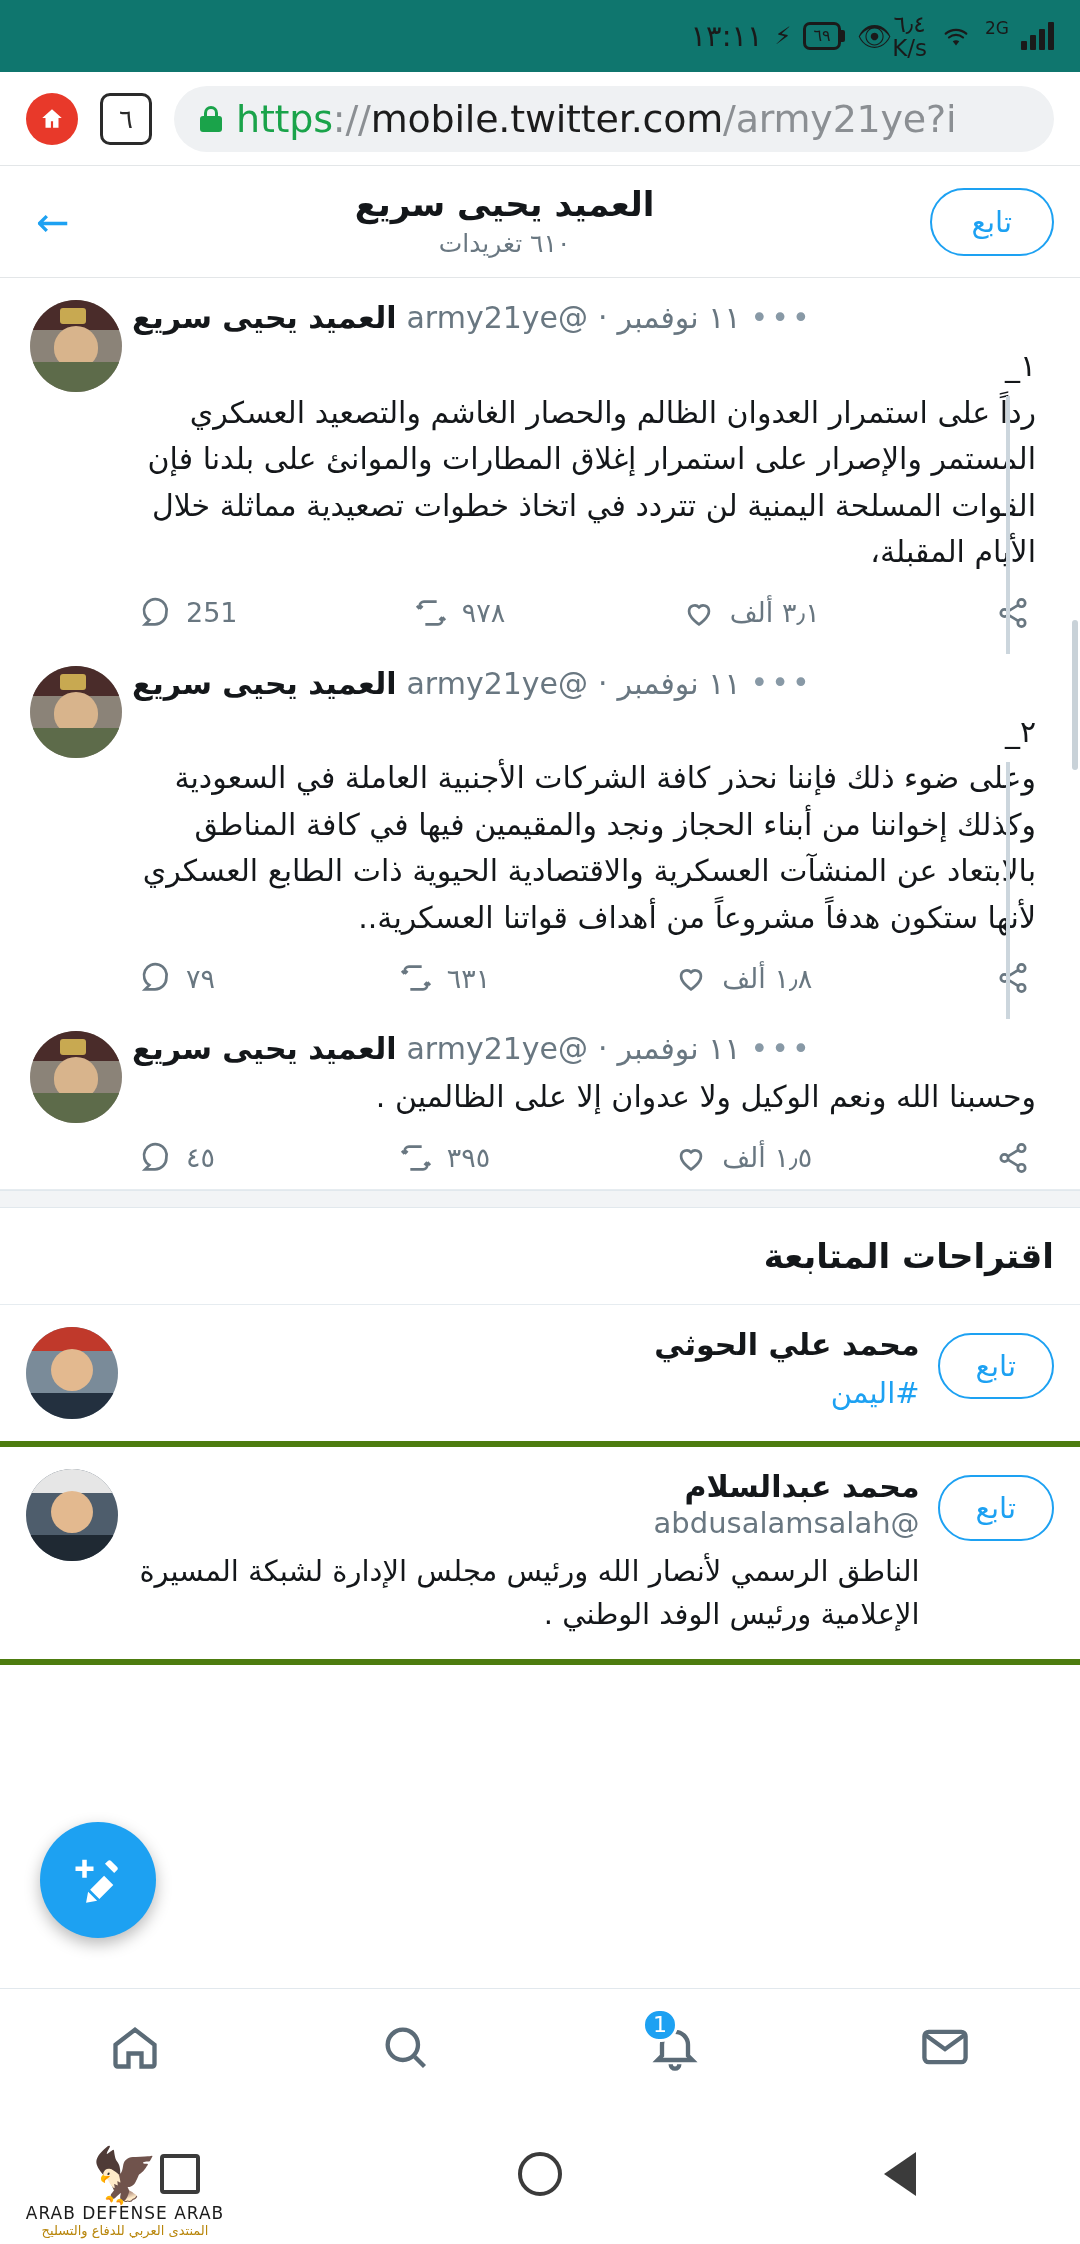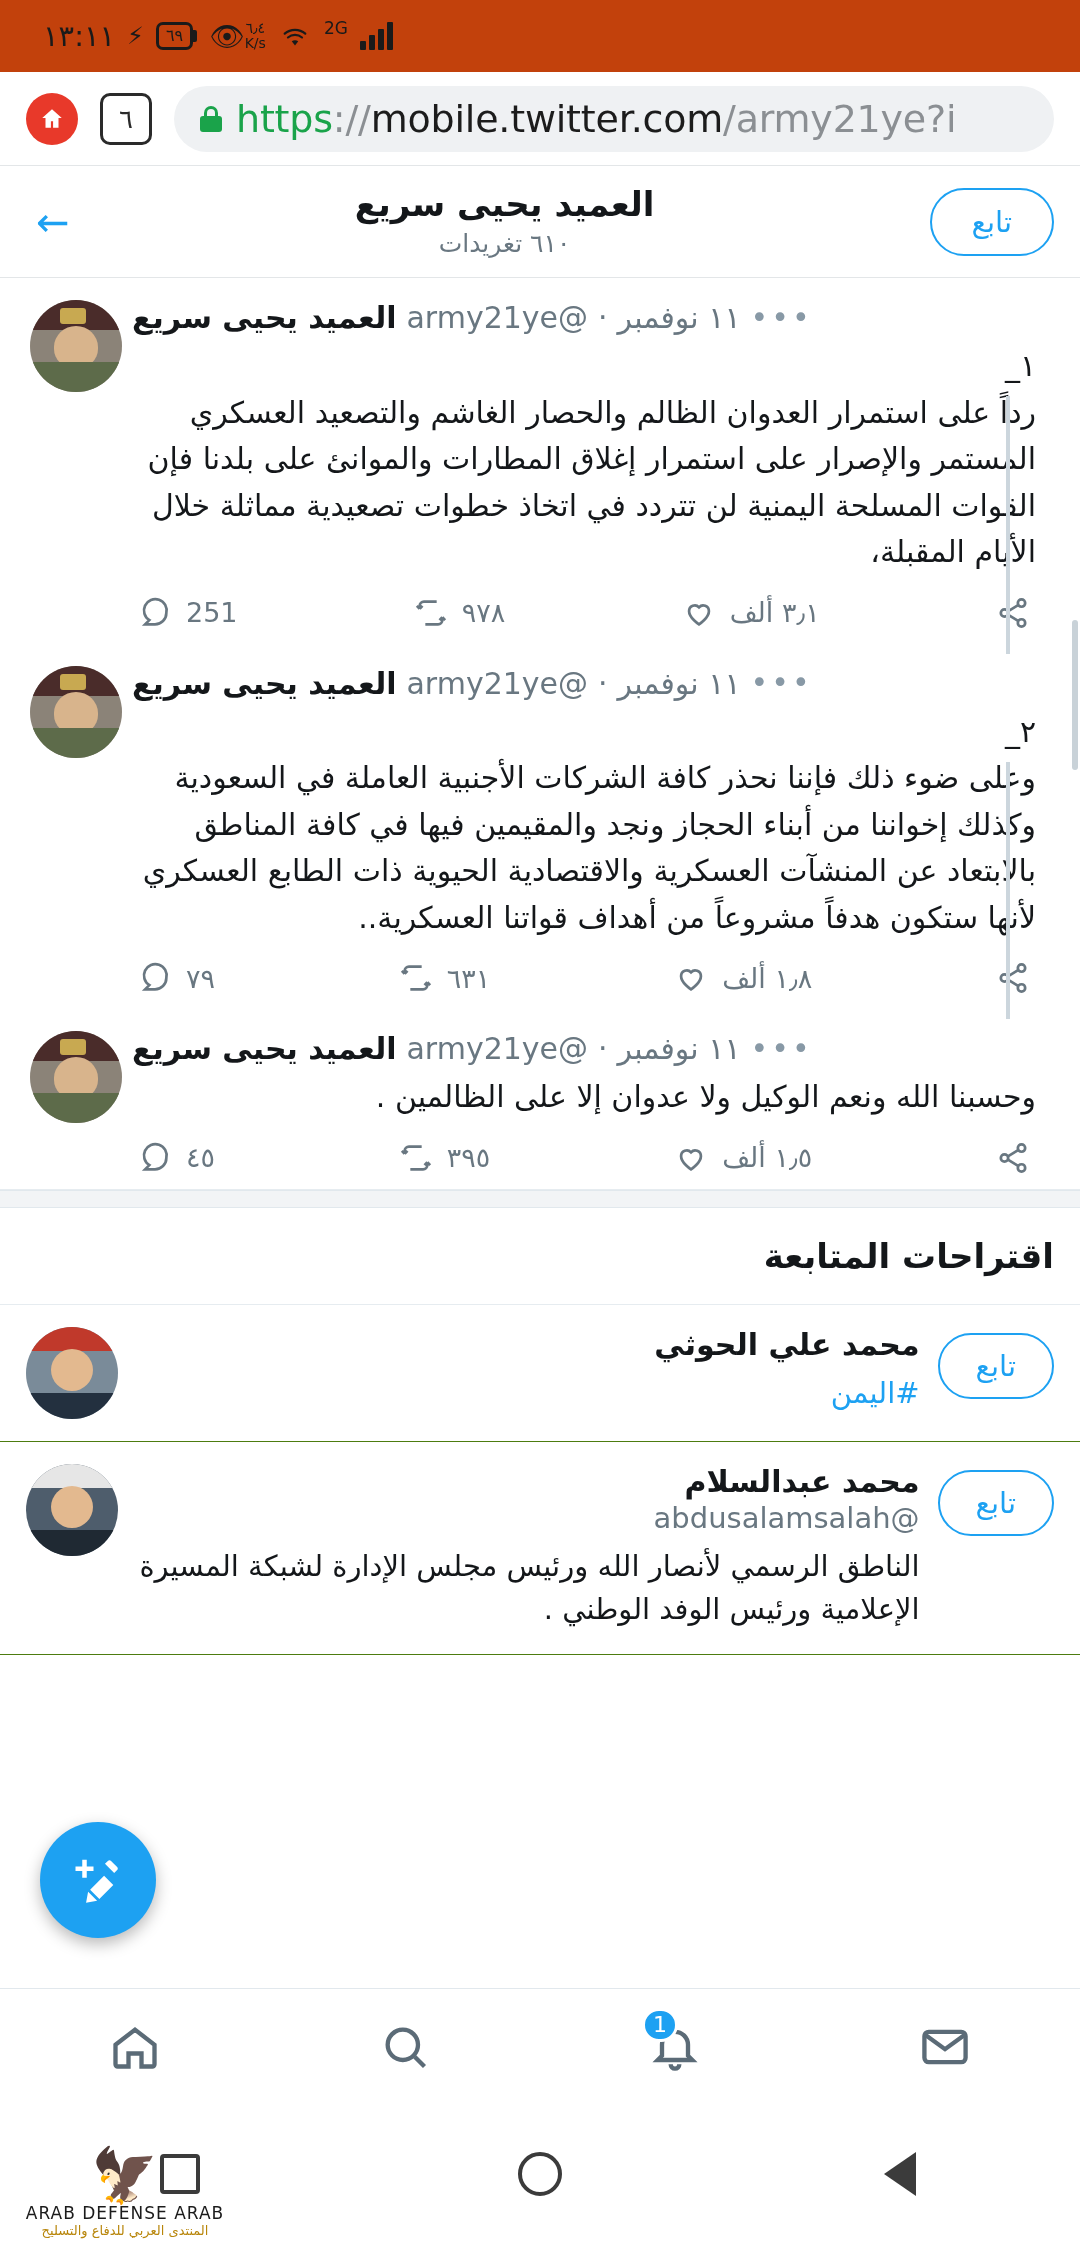--- a/index.html
+++ b/index.html
@@ -9,23 +9,23 @@
     font-family: "DejaVu Sans", "Liberation Sans", sans-serif;
     overflow: hidden;
   }
   body { position: relative; }
 
   
   .statusbar {
     height: 72px;
     display: flex;
     align-items: center;
-    justify-content: flex-start;
-    padding: 0 43px;
-    background: #c2410c;
+    justify-content: flex-end;
+    padding: 0 26px;
+    background: #0f766e;
     direction: ltr;
   }
   .sb-left { display: flex; align-items: center; gap: 12px; }
   .sb-time { font-size: 29px; color: #1a1a1a; letter-spacing: 0.5px; }
   .sb-bolt { font-size: 24px; color: #1a1a1a; }
   .sb-batt {
     border: 3px solid #1a1a1a;
     border-radius: 7px;
     padding: 1px 7px 2px 7px;
     font-size: 16px;
@@ -36,21 +36,21 @@
     content: "";
     position: absolute;
     right: -7px; top: 50%;
     transform: translateY(-50%);
     width: 4px; height: 12px;
     background: #1a1a1a;
     border-radius: 0 2px 2px 0;
   }
   .sb-eye { font-size: 28px; color: #1a1a1a; margin-left: 4px; }
   .sb-right { display: flex; align-items: center; gap: 12px; }
-  .sb-kbs { text-align: center; line-height: 1.05; font-size: 14px; color: #1a1a1a; }
+  .sb-kbs { text-align: center; line-height: 1.05; font-size: 23px; color: #1a1a1a; }
   .sb-kbs .n { display: block; }
   .sb-wifi { font-size: 30px; color: #1a1a1a; }
   .sb-2g { font-size: 17px; color: #1a1a1a; position: relative; top: -8px; }
   .sb-bars { display: flex; align-items: flex-end; gap: 3px; height: 28px; }
   .sb-bars i { width: 6px; background: #1a1a1a; display: block; border-radius: 1px; }
   .sb-bars i:nth-child(1) { height: 9px; }
   .sb-bars i:nth-child(2) { height: 15px; }
   .sb-bars i:nth-child(3) { height: 21px; }
   .sb-bars i:nth-child(4) { height: 28px; }
 
@@ -185,21 +185,21 @@
 
   
   .sug-gap { height: 18px; background: #f2f4f6; border-top: 1px solid #e1e8ed; border-bottom: 1px solid #e1e8ed; }
   .sug-title { font-size: 34px; font-weight: bold; color: #14171a; padding: 28px 26px; text-align: right; border-bottom: 1px solid #e6ecf0; }
   .sug-row {
     display: flex;
     flex-direction: row-reverse;
     align-items: flex-start;
     padding: 22px 26px;
     gap: 18px;
-    border-bottom: 1px solid #4d7c0f;
+    border-bottom: 6px solid #4d7c0f;
   }
   .sug-av { width: 92px; height: 92px; border-radius: 50%; overflow: hidden; position: relative; flex: 0 0 auto; background: #7a8b99; }
   .sug-av .hat { position: absolute; top: 0; left: 0; right: 0; height: 24px; background: #c0392b; }
   .sug-av .face { position: absolute; top: 22px; left: 25px; width: 42px; height: 42px; background: #e3b98f; border-radius: 50%; }
   .sug-av .body { position: absolute; bottom: 0; left: 0; right: 0; height: 26px; background: #23303f; }
   .sug-av.s2 { background: #4e5d6c; }
   .sug-av.s2 .hat { background: #e6e6e6; }
   .sug-av.s2 .body { background: #1f2933; }
   .sug-info { flex: 1 1 auto; text-align: right; }
   .sug-name { font-size: 30px; font-weight: bold; color: #14171a; }

